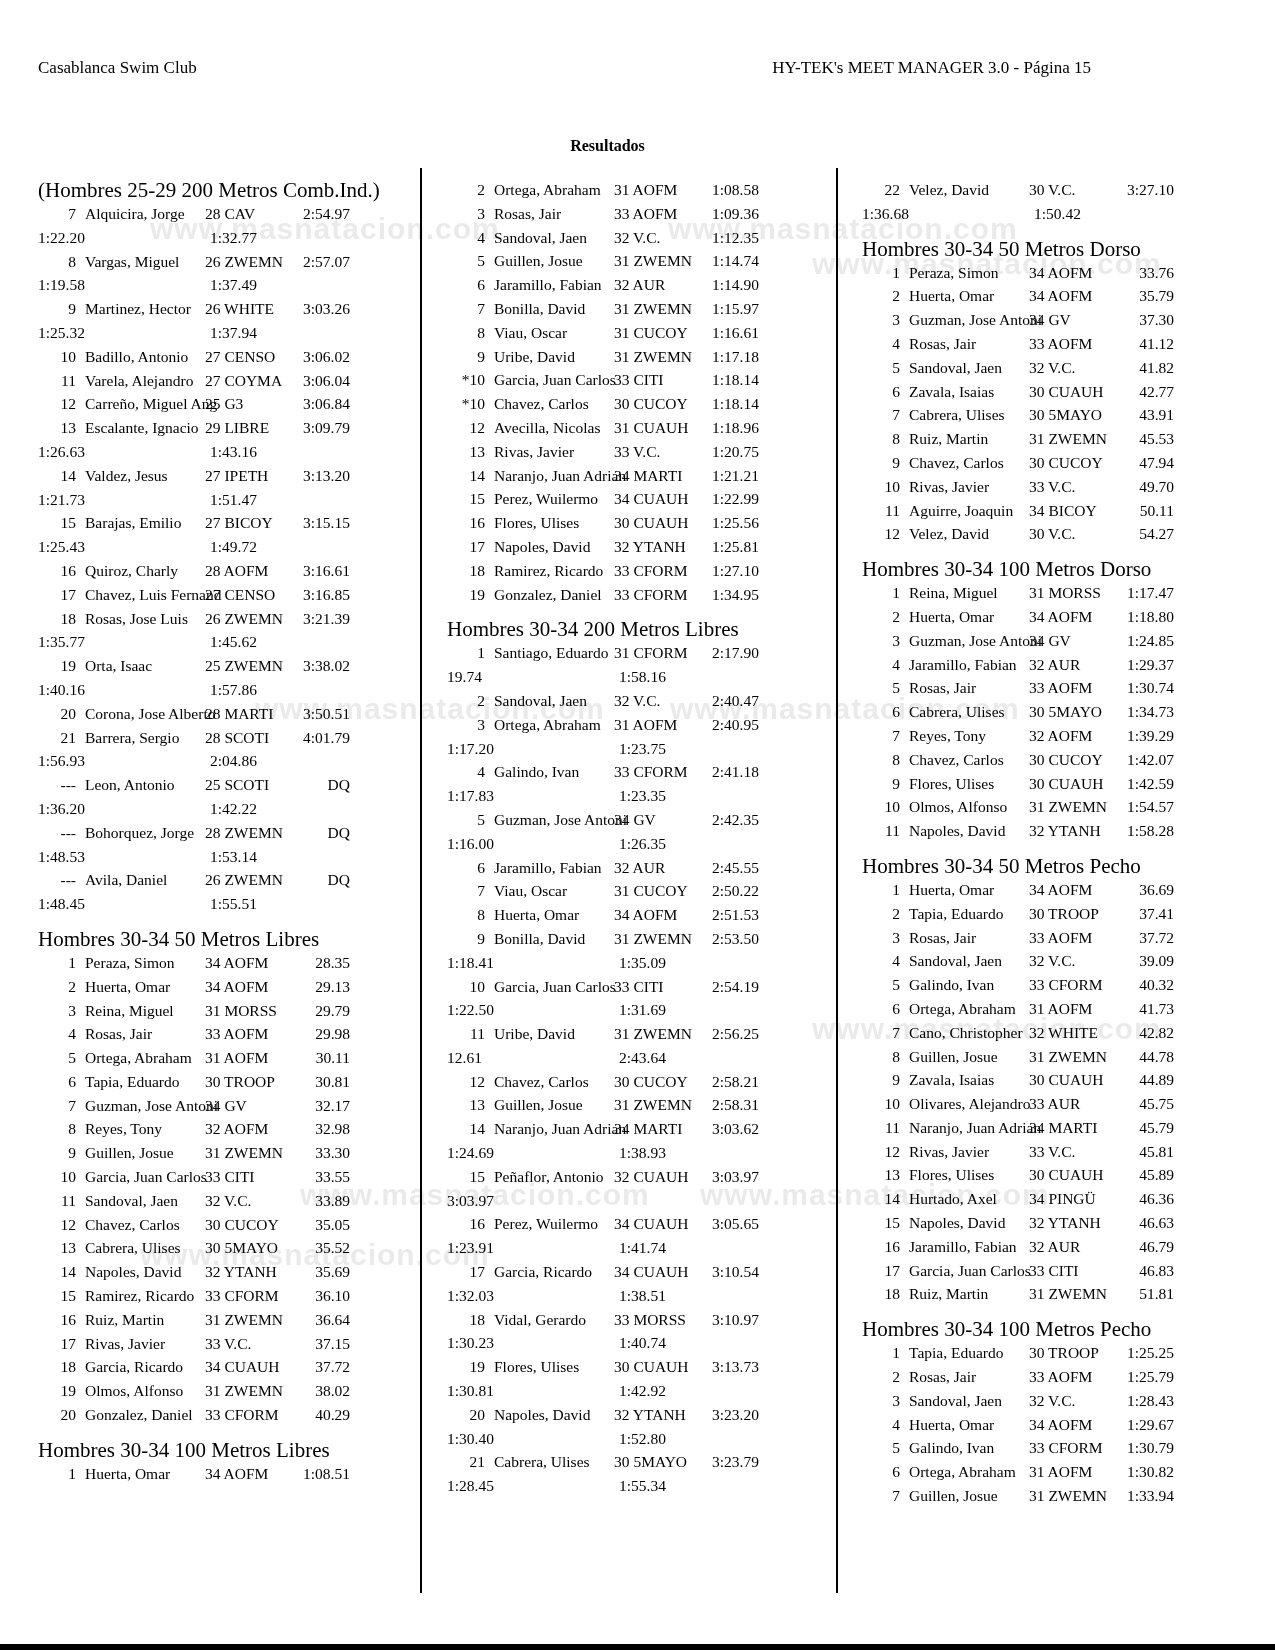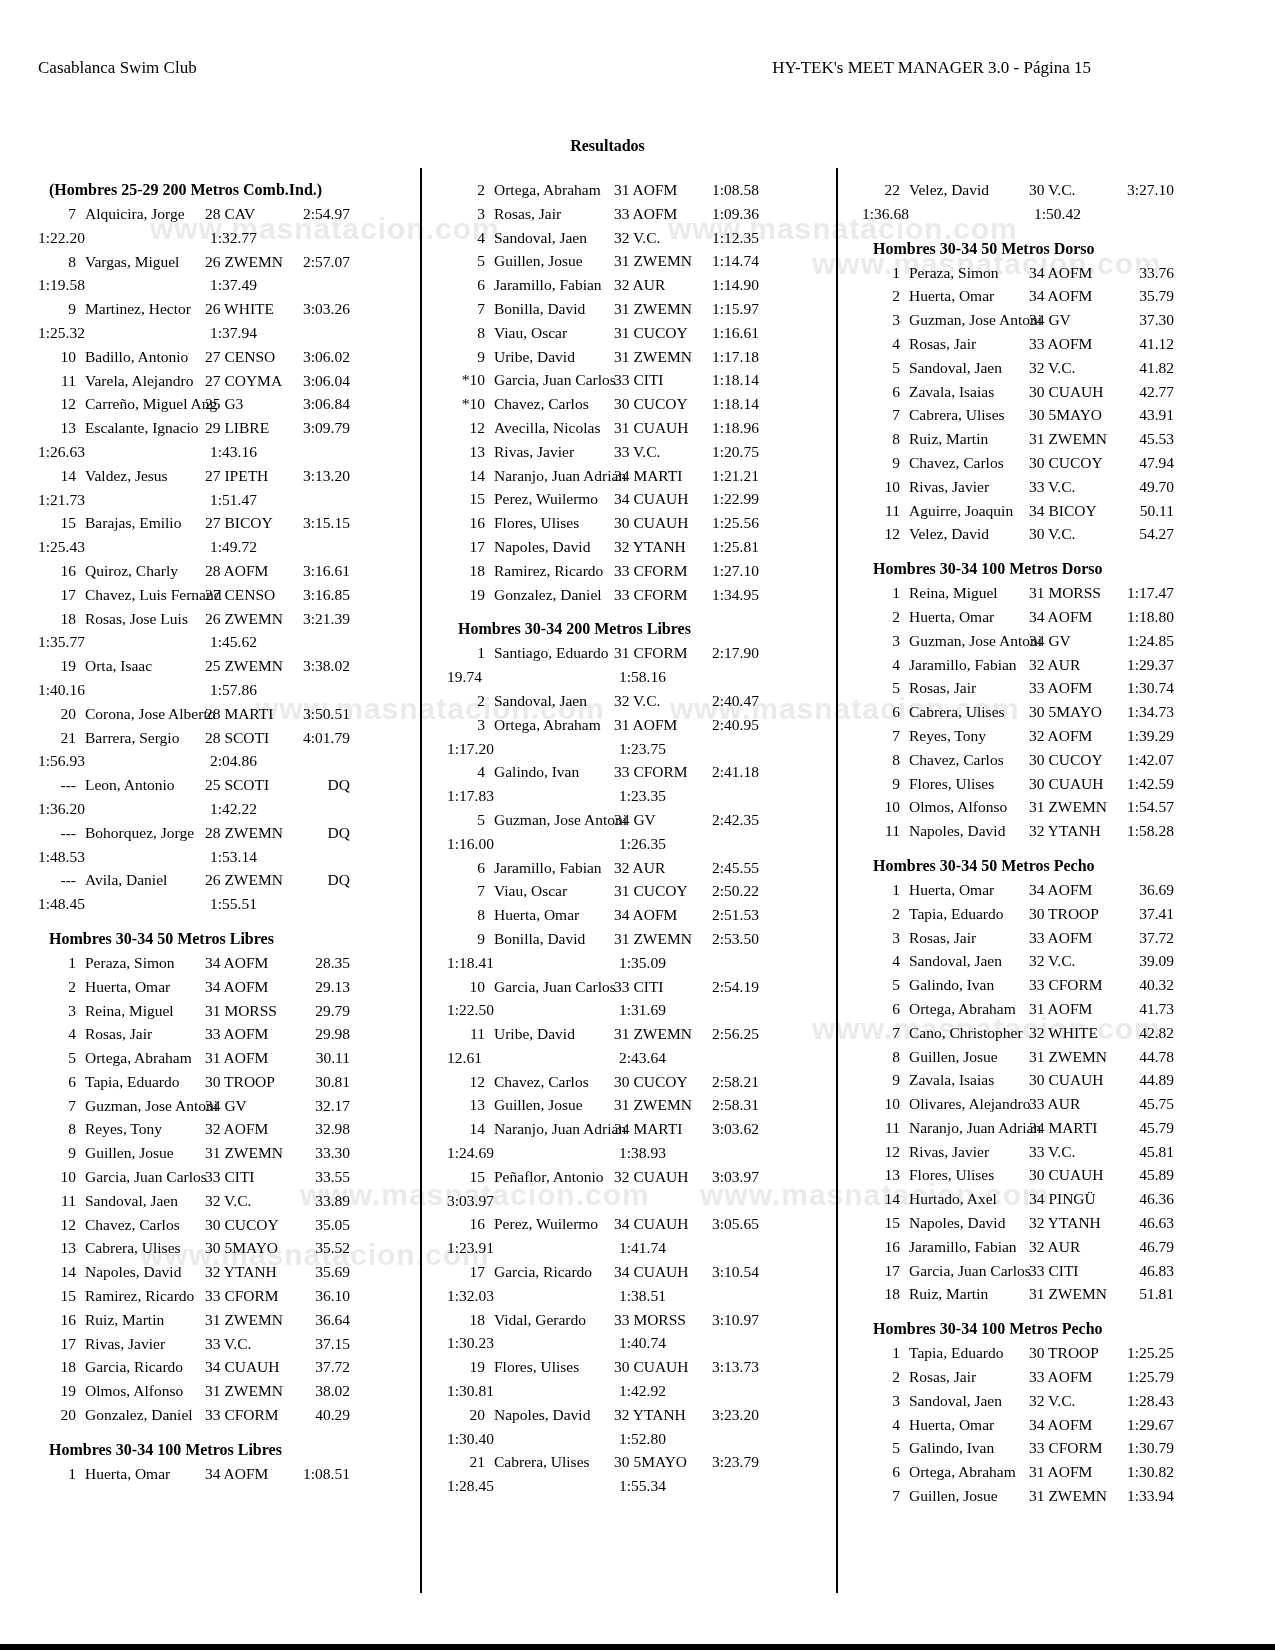--- a/index.html
+++ b/index.html
@@ -17,22 +17,22 @@
   .vline-1 { left:420px; }
   .vline-2 { left:836px; }
   .bottom-bar { position:absolute; left:0; right:0; bottom:0; height:6px; background:#000; }
 
   .col { position:absolute; top:178px; width:312px; }
   .col-0 { left:38px; }
   .col-1 { left:447px; }
   .col-2 { left:862px; }
 
   .event-heading {
-    font-weight:bold; font-size:16px; height:24px; line-height:24px;
-    margin-top:11px; white-space:nowrap;margin-left:11px;
+    font-weight:normal; font-size:21px; height:24px; line-height:24px;
+    margin-top:11px; white-space:nowrap;
   }
   .col > .event-heading:first-child { margin-top:0; }
 
   .row, .splits { display:flex; height:23.8px; line-height:23.8px; font-size:15.5px; white-space:nowrap; }
   .place   { width:38px; flex:none; text-align:right; }
   .name    { margin-left:9px; width:120px; flex:none; overflow:visible; }
   .ageteam { width:80px; flex:none; }
   .time    { flex:1; text-align:right; }
   .sp1     { width:125px; flex:none; }
   .sp2     { margin-left:47px; flex:none; }

